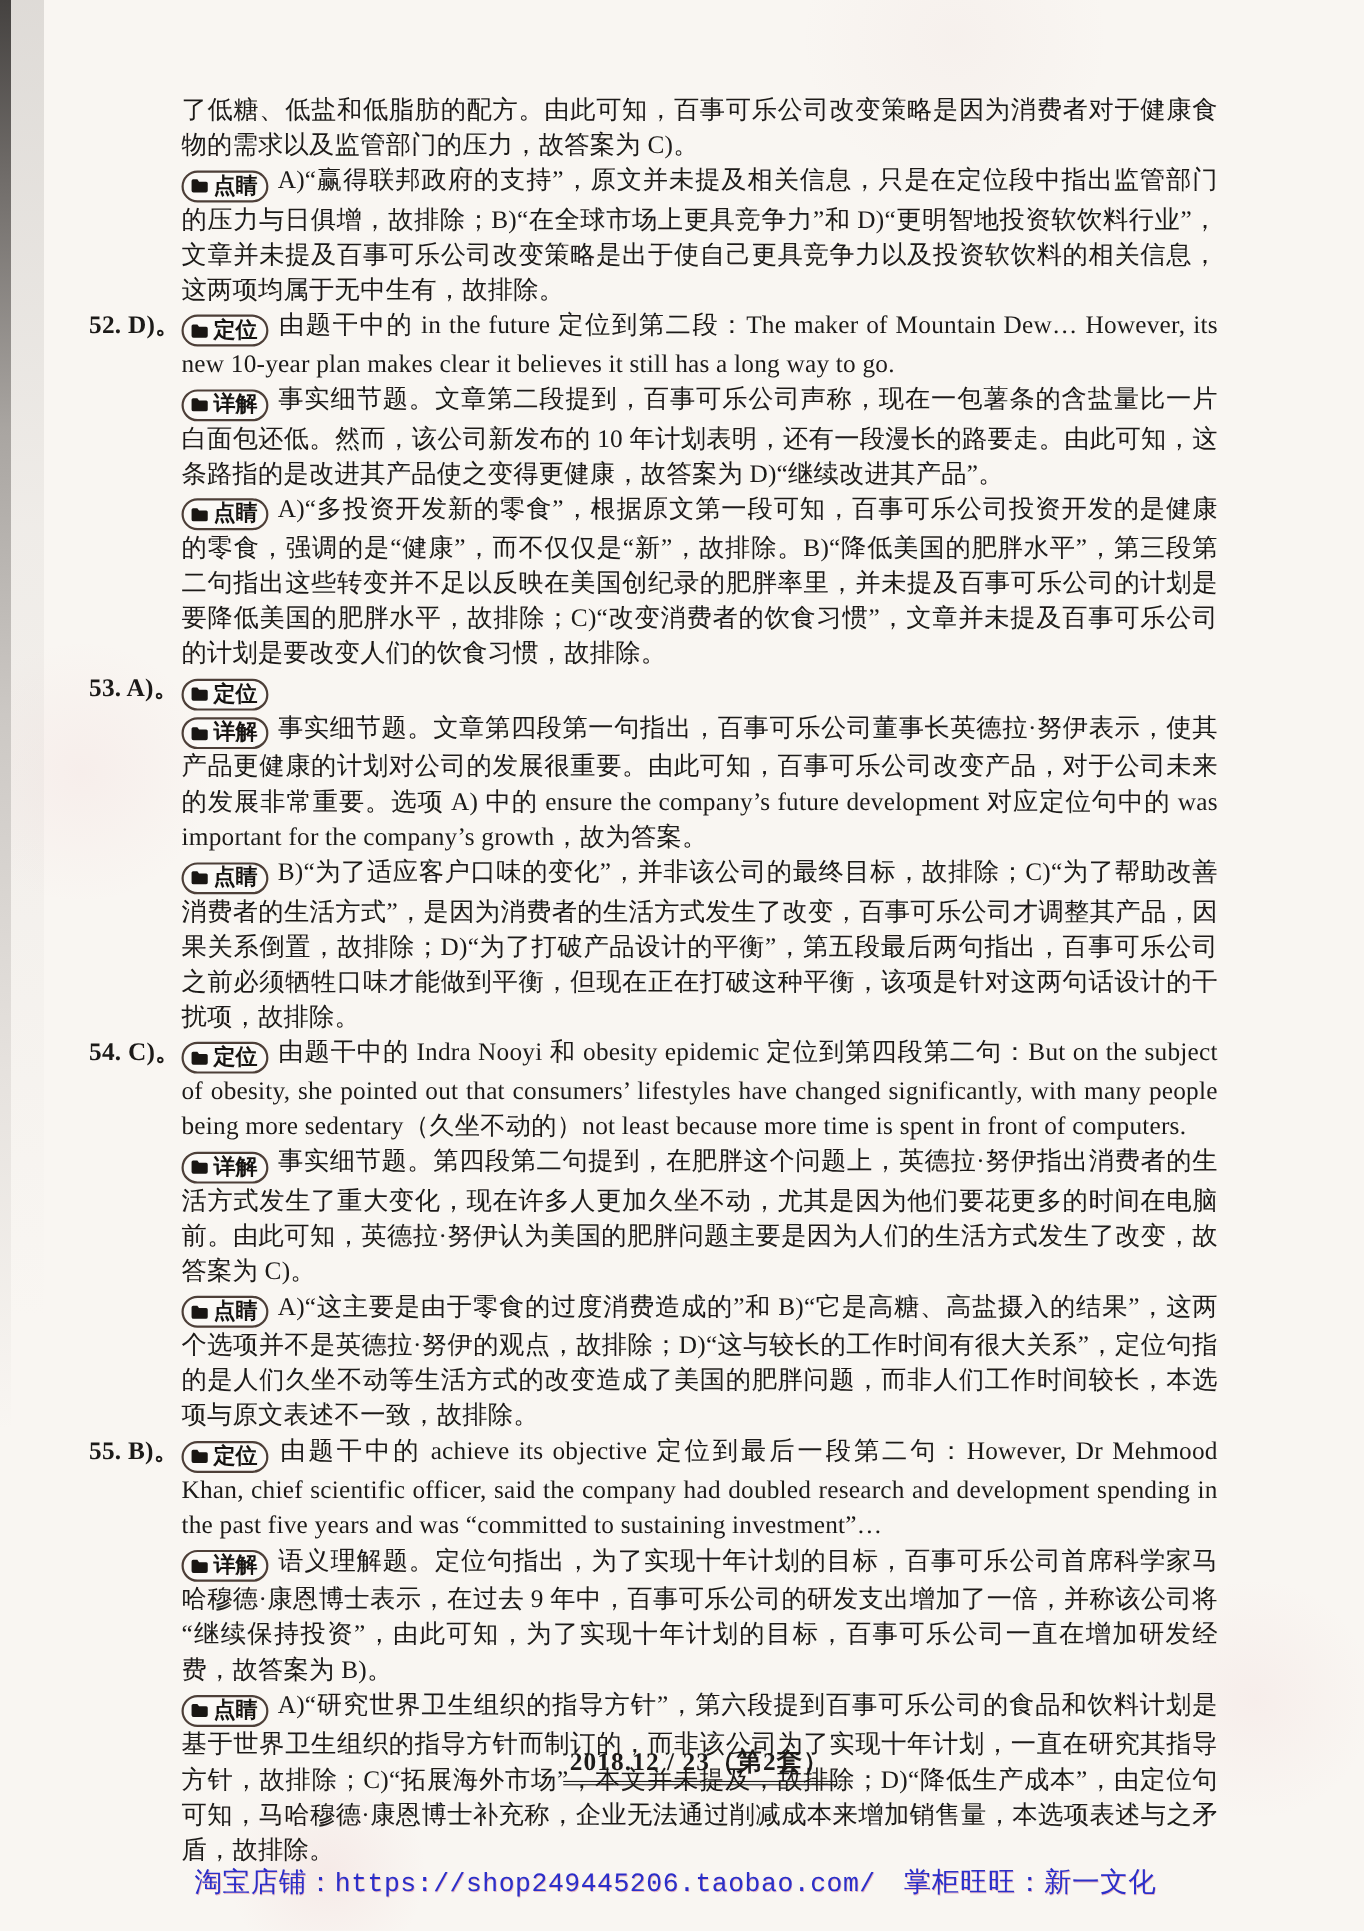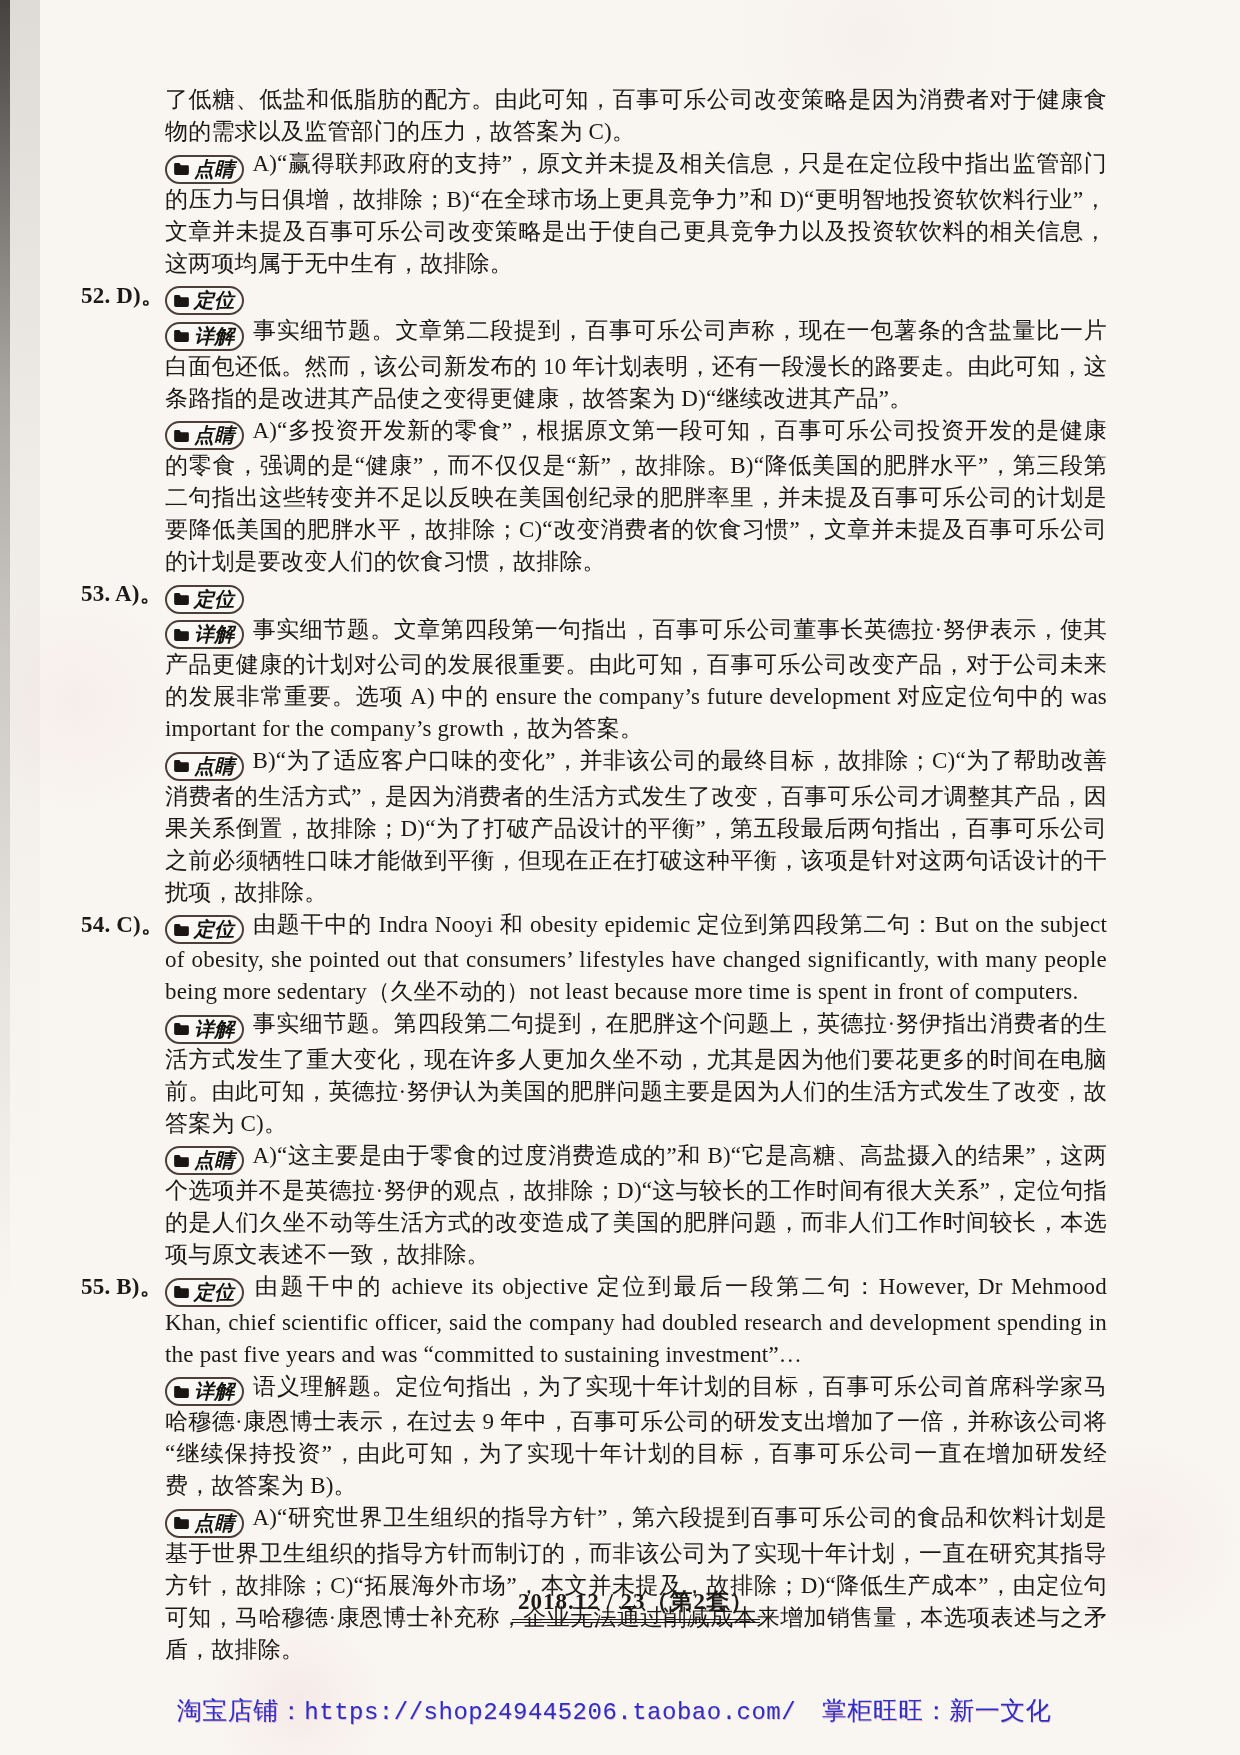--- a/index.html
+++ b/index.html
@@ -33,21 +33,20 @@
   }
   p{margin:0;}
   .badge{
     display:inline-flex;align-items:center;gap:4px;
     border:2px solid #4d3f38;border-radius:15px;
     padding:0 8px 0 6px;height:25px;
     vertical-align:-5px;margin-right:8px;
     background:rgba(255,255,255,0.35);
     font-weight:bold;font-size:20px;line-height:25px;
     white-space:nowrap;
-    font-style:italic;
   }
   .badge-icon{display:inline-flex;align-items:center;}
   .badge-label{font-weight:bold;color:#161412;}
   .qnum{
     display:inline-block;width:84px;margin-left:-84px;
     font-weight:bold;white-space:nowrap;
   }
   .en-italic{}
   .page-footer{
     position:absolute;left:165px;top:1586px;width:942px;text-align:center;
@@ -87,21 +86,21 @@
 
     <div class="question">
       <p>
         <span class="qnum">52. D)。</span><span class="badge">
           <span class="badge-icon">
             <svg width="17" height="14" viewBox="0 0 24 20">
                 <path d="M1.5 3.5 Q1.5 1.5 3.5 1.5 L9 1.5 L11.2 4.5 L20.5 4.5 Q22.5 4.5 22.5 6.5 L22.5 16 Q22.5 18.5 20 18.5 L4 18.5 Q1.5 18.5 1.5 16 Z" fill="#191613"></path>
               </svg>
           </span>
           <span class="badge-label">定位</span>
-        </span><span class="en-italic"></span><span></span>
+        </span><span>由题干中的 in the future 定位到第二段：The maker of Mountain Dew… However, its new 10-year plan makes clear it believes it still has a long way to go.</span><span class="en-italic"></span><span></span>
       </p>
       <p>
         <span class="badge">
           <span class="badge-icon">
             <svg width="17" height="14" viewBox="0 0 24 20">
                 <path d="M1.5 3.5 Q1.5 1.5 3.5 1.5 L9 1.5 L11.2 4.5 L20.5 4.5 Q22.5 4.5 22.5 6.5 L22.5 16 Q22.5 18.5 20 18.5 L4 18.5 Q1.5 18.5 1.5 16 Z" fill="#191613"></path>
               </svg>
           </span>
           <span class="badge-label">详解</span>
         </span><span>事实细节题。文章第二段提到，百事可乐公司声称，现在一包薯条的含盐量比一片白面包还低。然而，该公司新发布的 10 年计划表明，还有一段漫长的路要走。由此可知，这条路指的是改进其产品使之变得更健康，故答案为 D)“继续改进其产品”。</span>

